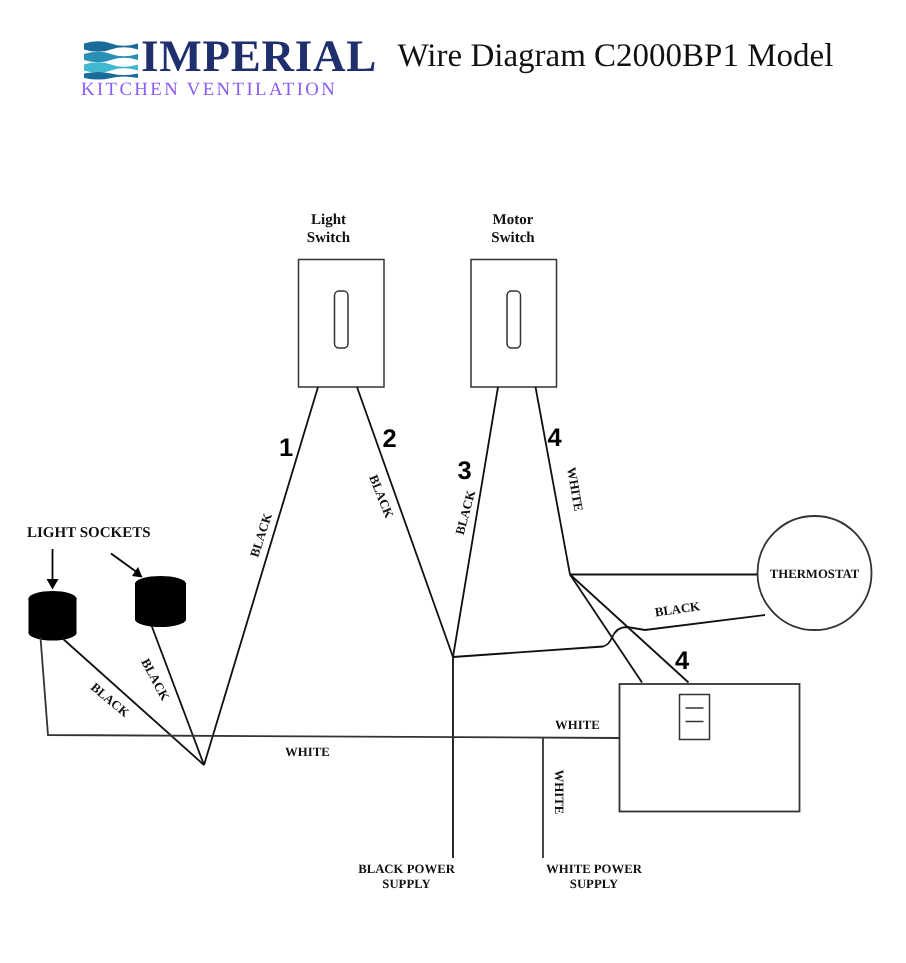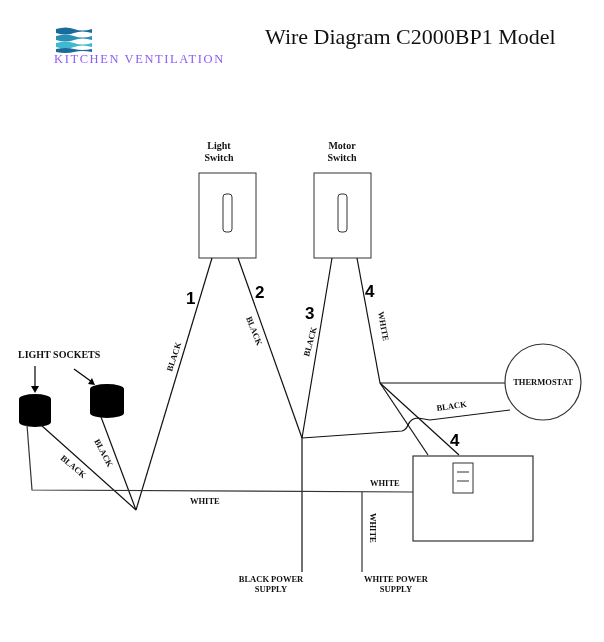--- a/index.html
+++ b/index.html
@@ -19,20 +19,21 @@
 </head>
 <body>
 
 <div class="logo">
   <svg class="logo-waves" width="40" height="28" viewBox="0 0 40 28">
     <path d="M2 3 Q12 0 20 3 T38 3 L38 7 Q28 4 20 7 T2 7 Z" fill="#1a6a9a"></path>
     <path d="M2 10 Q12 7 20 10 T38 10 L38 14 Q28 11 20 14 T2 14 Z" fill="#2a8fb5"></path>
     <path d="M2 17 Q12 14 20 17 T38 17 L38 21 Q28 18 20 21 T2 21 Z" fill="#3fb8d0"></path>
     <path d="M2 23 Q12 21 20 23 T38 23 L38 26 Q28 24 20 26 T2 26 Z" fill="#1a6a9a"></path>
   </svg>
+  <div class="logo-word">IMPERIAL</div>
   <div class="logo-sub">KITCHEN VENTILATION</div>
 </div>
 
 <div class="title">Wire Diagram C2000BP1 Model</div>
 
 <svg class="diagram" width="604" height="642" viewBox="0 0 604 642">
 
   <g>
     <text class="hdr" x="219" y="149" text-anchor="middle">Light</text>
     <text class="hdr" x="219" y="161" text-anchor="middle">Switch</text>

